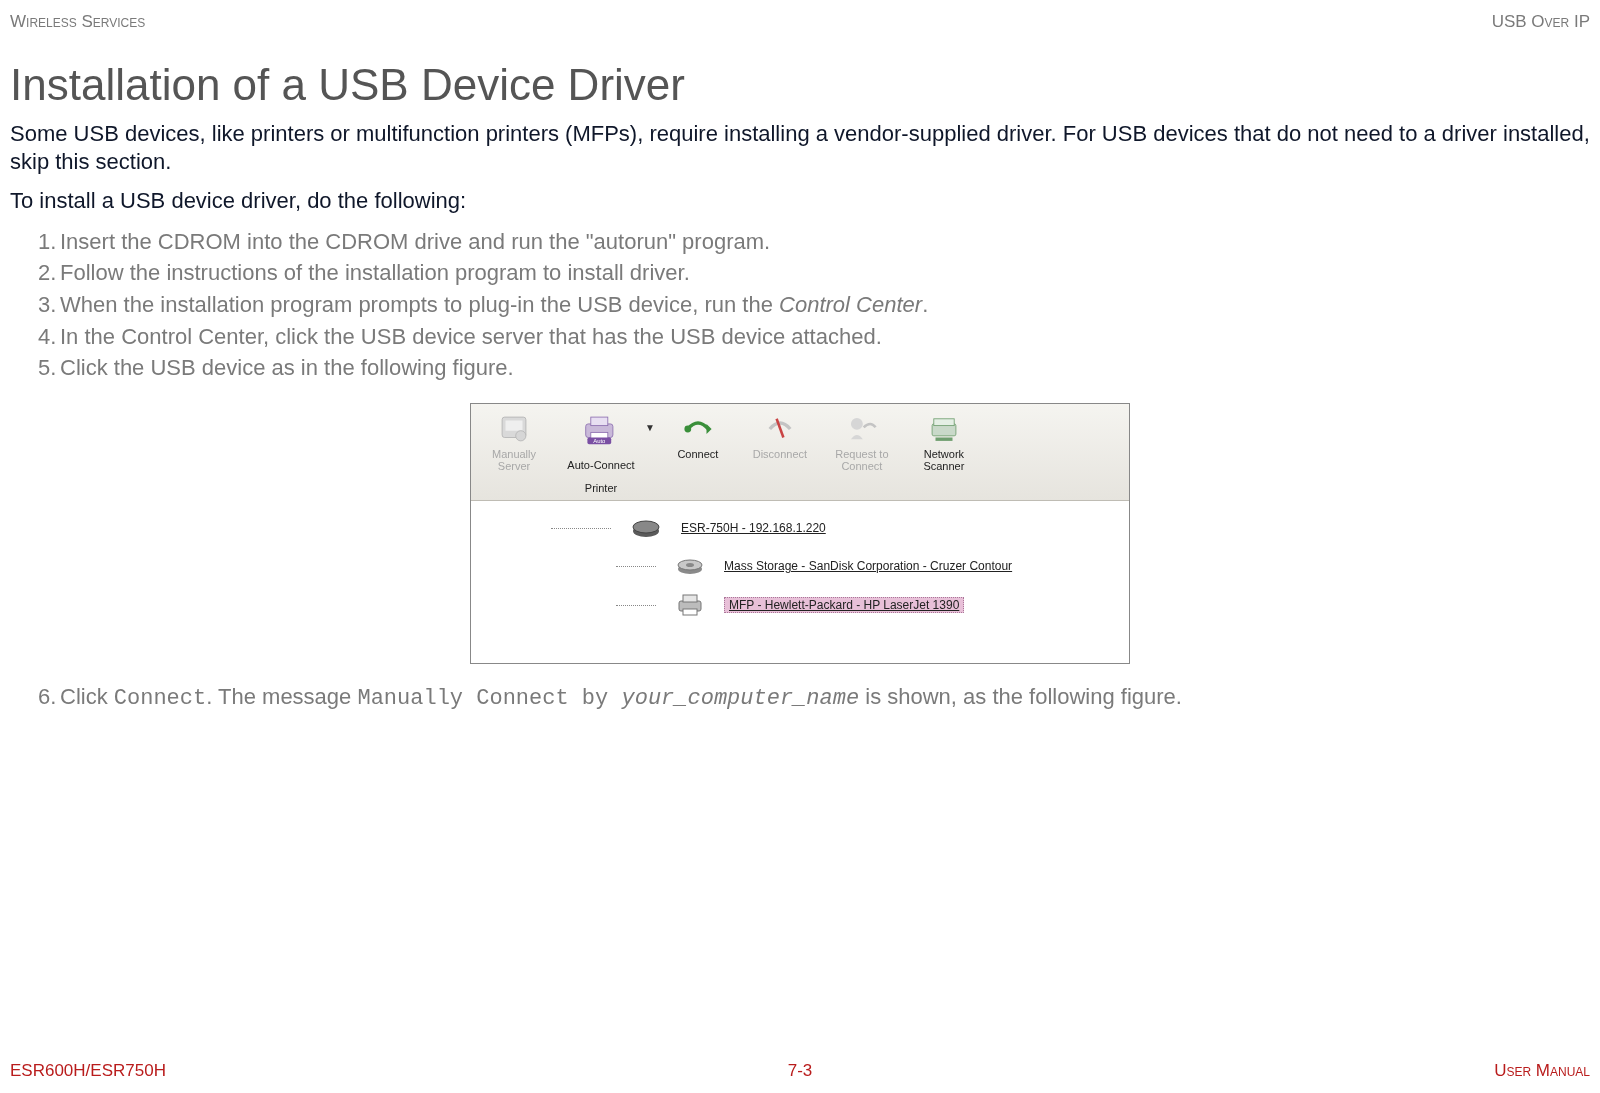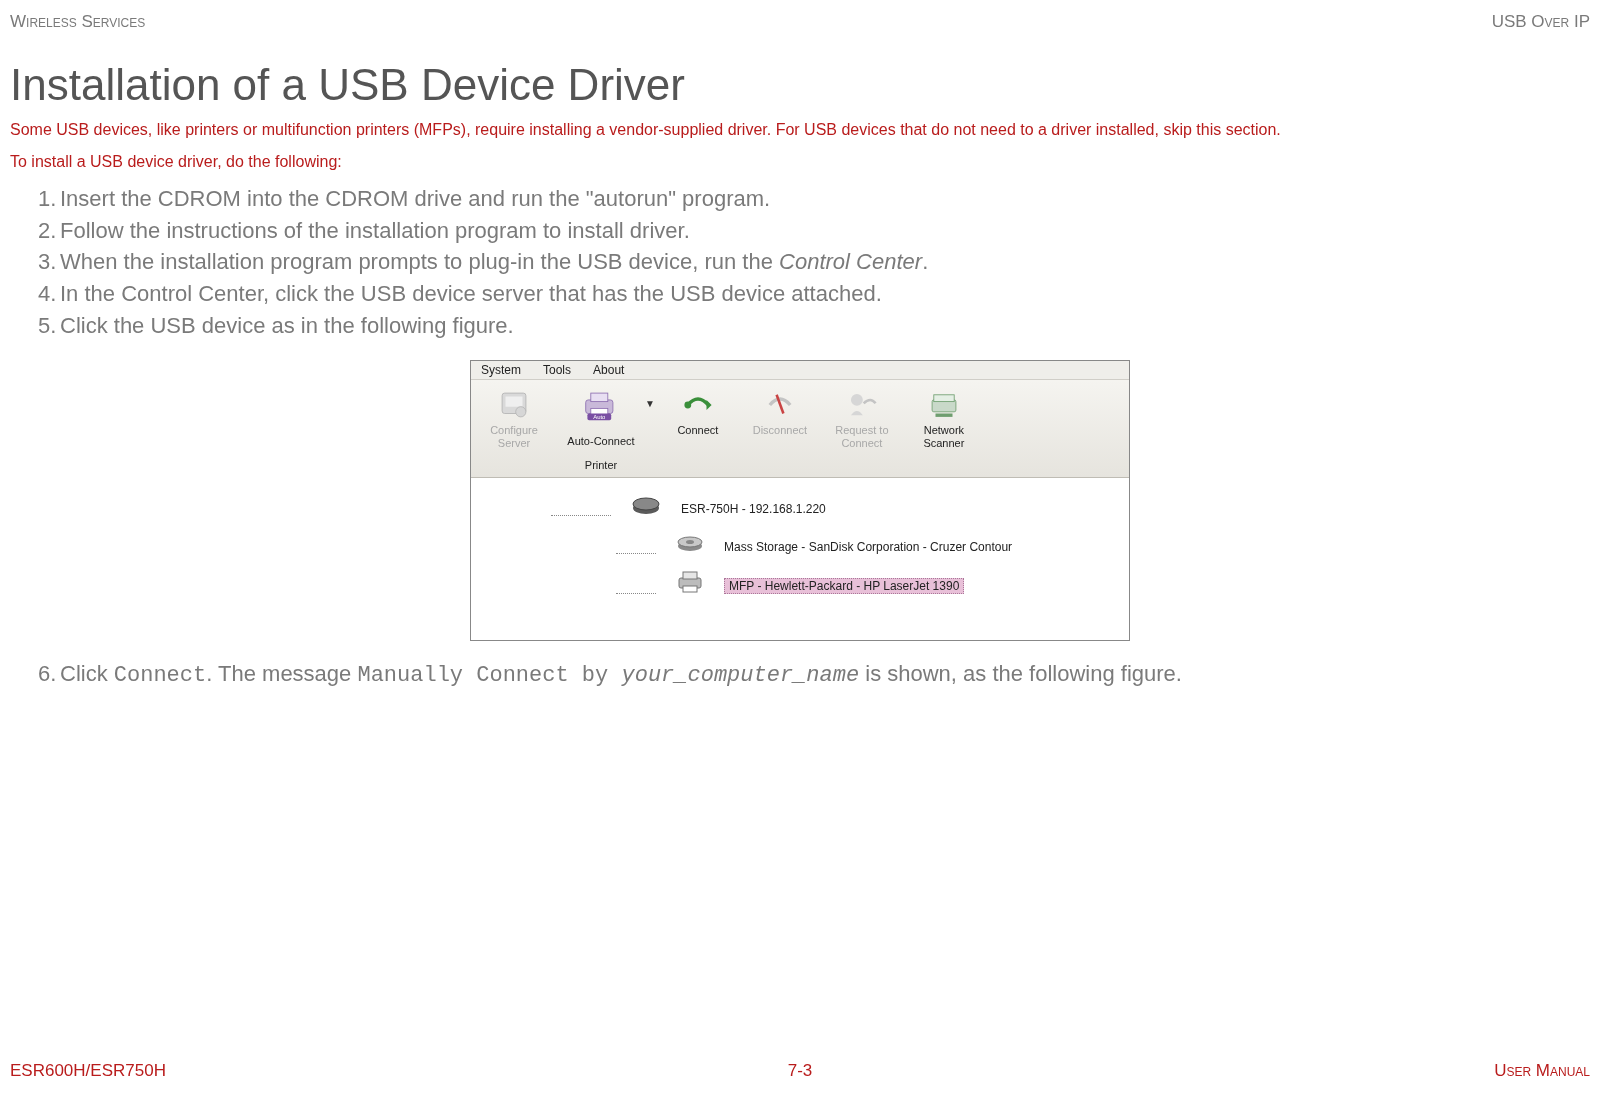--- a/index.html
+++ b/index.html
@@ -28,23 +28,23 @@
     }
     h1 {
       font-family: Verdana, Arial, sans-serif;
       font-weight: normal;
       color: #555555;
       font-size: 44px;
       margin-top: 20px;
       margin-bottom: 10px;
     }
     .body-text {
-      font-size: 16px;
+      font-size: 22px;
       line-height: 1.25;
-      color: #b91c1c;
+      color: #0f172a;
       margin-bottom: 12px;
     }
     ol {
       list-style: none;
       padding-left: 28px;
       font-size: 22px;
       color: #7a7a7a;
       line-height: 1.35;
     }
     ol li {
@@ -110,23 +110,24 @@
     }
     .tree-area {
       background: #ffffff;
       padding: 16px 10px 30px 10px;
       font-family: Tahoma, Arial, sans-serif;
       font-size: 12px;
       color: #222;
     }
     .tree-row {
       display: flex;
-      align-items: flex-end;
+      align-items: center;
       gap: 20px;
       margin-bottom: 16px;
+      text-decoration: underline;
     }
     .tree-row .label {
       white-space: nowrap;
     }
     .tree-indent-1 {
       padding-left: 70px;
     }
     .tree-indent-2 {
       padding-left: 135px;
     }
@@ -187,34 +188,29 @@
 
   <ol>
     <li><span class="num">1.</span><span>Insert the CDROM into the CDROM drive and run the "autorun" program.</span></li>
     <li><span class="num">2.</span><span>Follow the instructions of the installation program to install driver.</span></li>
     <li><span class="num">3.</span><span>When the installation program prompts to plug-in the USB device, run the </span><span class="italic">Control Center</span><span>.</span></li>
     <li><span class="num">4.</span><span>In the Control Center, click the USB device server that has the USB device attached.</span></li>
     <li><span class="num">5.</span><span>Click the USB device as in the following figure.</span></li>
   </ol>
 
   <div class="figure">
-    <div class="menubar">
-      <span>System</span>
-      <span>Tools</span>
-      <span>About</span>
-    </div>
 
     <div class="toolbar">
       <div class="toolbtn disabled">
         <svg class="icon" viewBox="0 0 40 40">
           <rect x="6" y="6" width="28" height="24" rx="3" fill="#d9d9d9" stroke="#b3b3b3"></rect>
           <rect x="10" y="10" width="20" height="12" fill="#efefef"></rect>
           <circle cx="28" cy="28" r="6" fill="#d6d6d6" stroke="#b5b5b5"></circle>
         </svg>
-        <span>Configure</span>
+        <span>Manually</span>
         <span>Server</span>
       </div>
 
       <div class="toolbtn-wrap">
         <div class="toolbtn wide">
           <svg class="icon" viewBox="0 0 44 40">
             <rect x="4" y="14" width="32" height="16" rx="3" fill="#c9b9d9" stroke="#8d6fb0"></rect>
             <rect x="10" y="6" width="20" height="10" fill="#e8dff2" stroke="#8d6fb0"></rect>
             <rect x="10" y="24" width="20" height="10" fill="#ffffff" stroke="#8d6fb0"></rect>
             <rect x="6" y="30" width="28" height="8" rx="2" fill="#7a4fa3"></rect>

